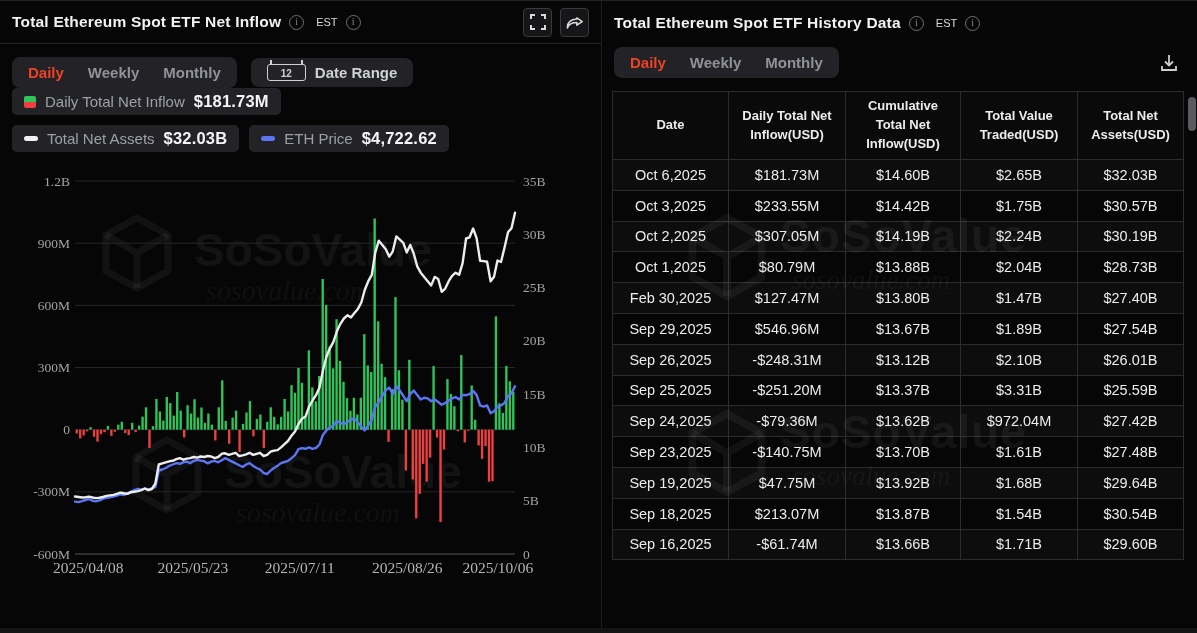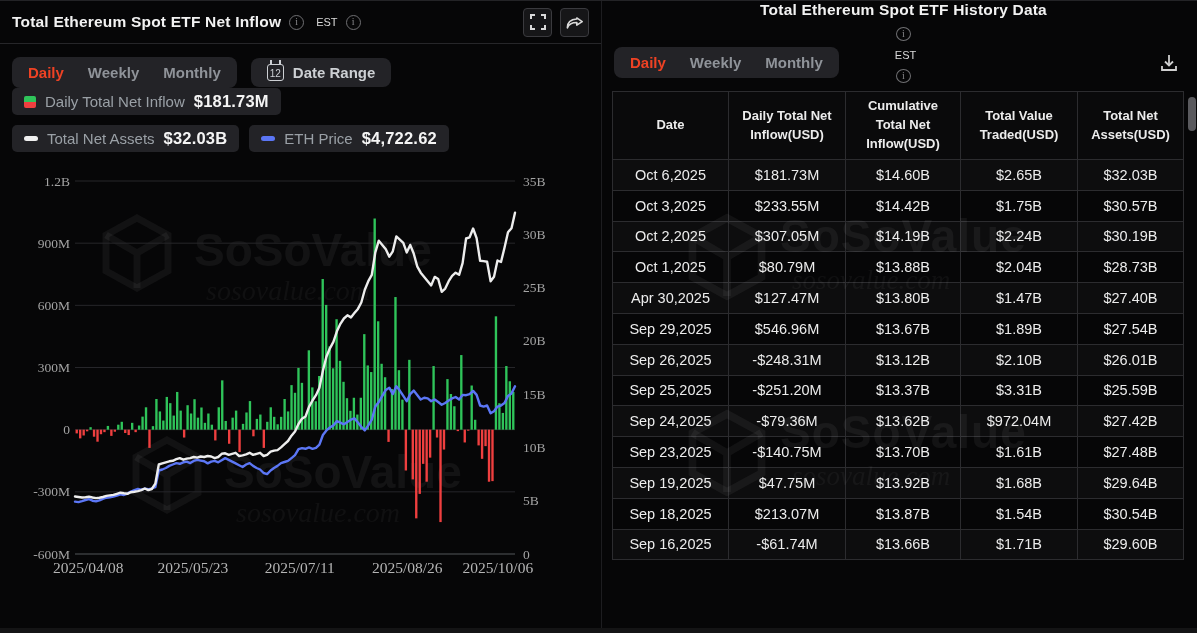--- a/index.html
+++ b/index.html
@@ -19,39 +19,39 @@
   .sq-btn { width:29px; height:29px; background:#161618; border:1px solid #3a3a3e; border-radius:4px;
     display:flex; align-items:center; justify-content:center; cursor:pointer; }
   .title-divider { border-bottom:1px solid #262629; margin:0 -12px; }
 
   .controls-row { display:flex; align-items:center; gap:14px; margin-top:13px; }
   .tab-group { display:inline-flex; align-items:center; gap:24px; background:#232327; border-radius:8px; padding:7px 16px; }
   .tab { font-size:15px; color:#8f9399; cursor:pointer; font-weight:600; }
   .tab.active { color:#ee4224; }
   .date-range-btn { display:inline-flex; align-items:center; gap:9px; background:#232327; border-radius:8px;
     padding:6px 16px; cursor:pointer; color:#cdd0d4; font-weight:bold; font-size:15px; }
-  .cal-icon { width:17px; height:17px; border:1.6px solid #cdd0d4; border-radius:3px; position:relative;
-    font-size:10px; line-height:17px; text-align:center; color:#cdd0d4; font-weight:normal; }
+  .cal-icon { width:39px; height:17px; border:1.6px solid #cdd0d4; border-radius:3px; position:relative;
+    font-size:10px; line-height:17px; text-align:center; color:#cdd0d4; font-weight:bold; }
   .cal-icon::before { content:""; position:absolute; top:-5px; left:2px; width:2px; height:4px; background:#cdd0d4; }
   .cal-icon::after  { content:""; position:absolute; top:-5px; right:2px; width:2px; height:4px; background:#cdd0d4; }
 
   .legend-area { }
   .legend-row { display:flex; gap:10px; margin-bottom:10px; }
   .legend-badge { display:inline-flex; align-items:center; gap:9px; background:#232327; border-radius:5px;
     padding:4px 12px; font-size:15px; color:#9aa0a6; }
   .legend-badge b { color:#f5f5f5; font-size:16.5px; letter-spacing:.2px; }
   .swatch-bar { width:12px; height:12px; border-radius:2px; background:linear-gradient(#2fc45a 0 50%, #ef3f3f 50% 100%); }
   .swatch-line-white { width:14px; height:4.5px; border-radius:3px; background:#f0f0f0; }
   .swatch-line-blue  { width:14px; height:4.5px; border-radius:3px; background:#5b76f5; }
 
   svg.chart { display:block; margin-top:14px; }
 
   
   .panel-right { flex:1; height:100%; background:#060607; padding:0 4px 0 10px; position:relative; }
-  .pr-title-row { display:flex; align-items:center; gap:8px; height:44px; padding-left:2px;flex-direction:column; }
+  .pr-title-row { display:flex; align-items:center; gap:8px; height:44px; padding-left:2px; }
   .pr-controls { display:flex; align-items:center; margin-top:2px; padding-left:2px; }
   .dl-btn { margin-left:auto; margin-right:14px; cursor:pointer; display:flex; align-items:center; }
 
   table.history { border-collapse:collapse; margin-top:13px; width:571px; table-layout:fixed; position:relative; z-index:2; }
   table.history th, table.history td { border:1px solid #2c2c2f; text-align:center; overflow:hidden; }
   table.history th { height:68px; font-size:13px; font-weight:600; color:#ececec; background:#0a0a0b; padding:0 8px; line-height:1.45; }
   table.history td { height:30.8px; font-size:14.5px; color:#ececec; background:transparent; }
   table.history tr:nth-child(odd) td { background:#0d0d0e; }
   td.pos { color:#2fc45a; }
   td.neg { color:#ef3f3f;margin-left:19px; }
@@ -390,21 +390,21 @@
             <td>$30.19B</td>
           </tr>
           <tr>
             <td>Oct 1,2025</td>
             <td class="pos">$80.79M</td>
             <td>$13.88B</td>
             <td>$2.04B</td>
             <td>$28.73B</td>
           </tr>
           <tr>
-            <td>Apr 30,2025</td>
+            <td>Feb 30,2025</td>
             <td class="pos">$127.47M</td>
             <td>$13.80B</td>
             <td>$1.47B</td>
             <td>$27.40B</td>
           </tr>
           <tr>
             <td>Sep 29,2025</td>
             <td class="pos">$546.96M</td>
             <td>$13.67B</td>
             <td>$1.89B</td>

